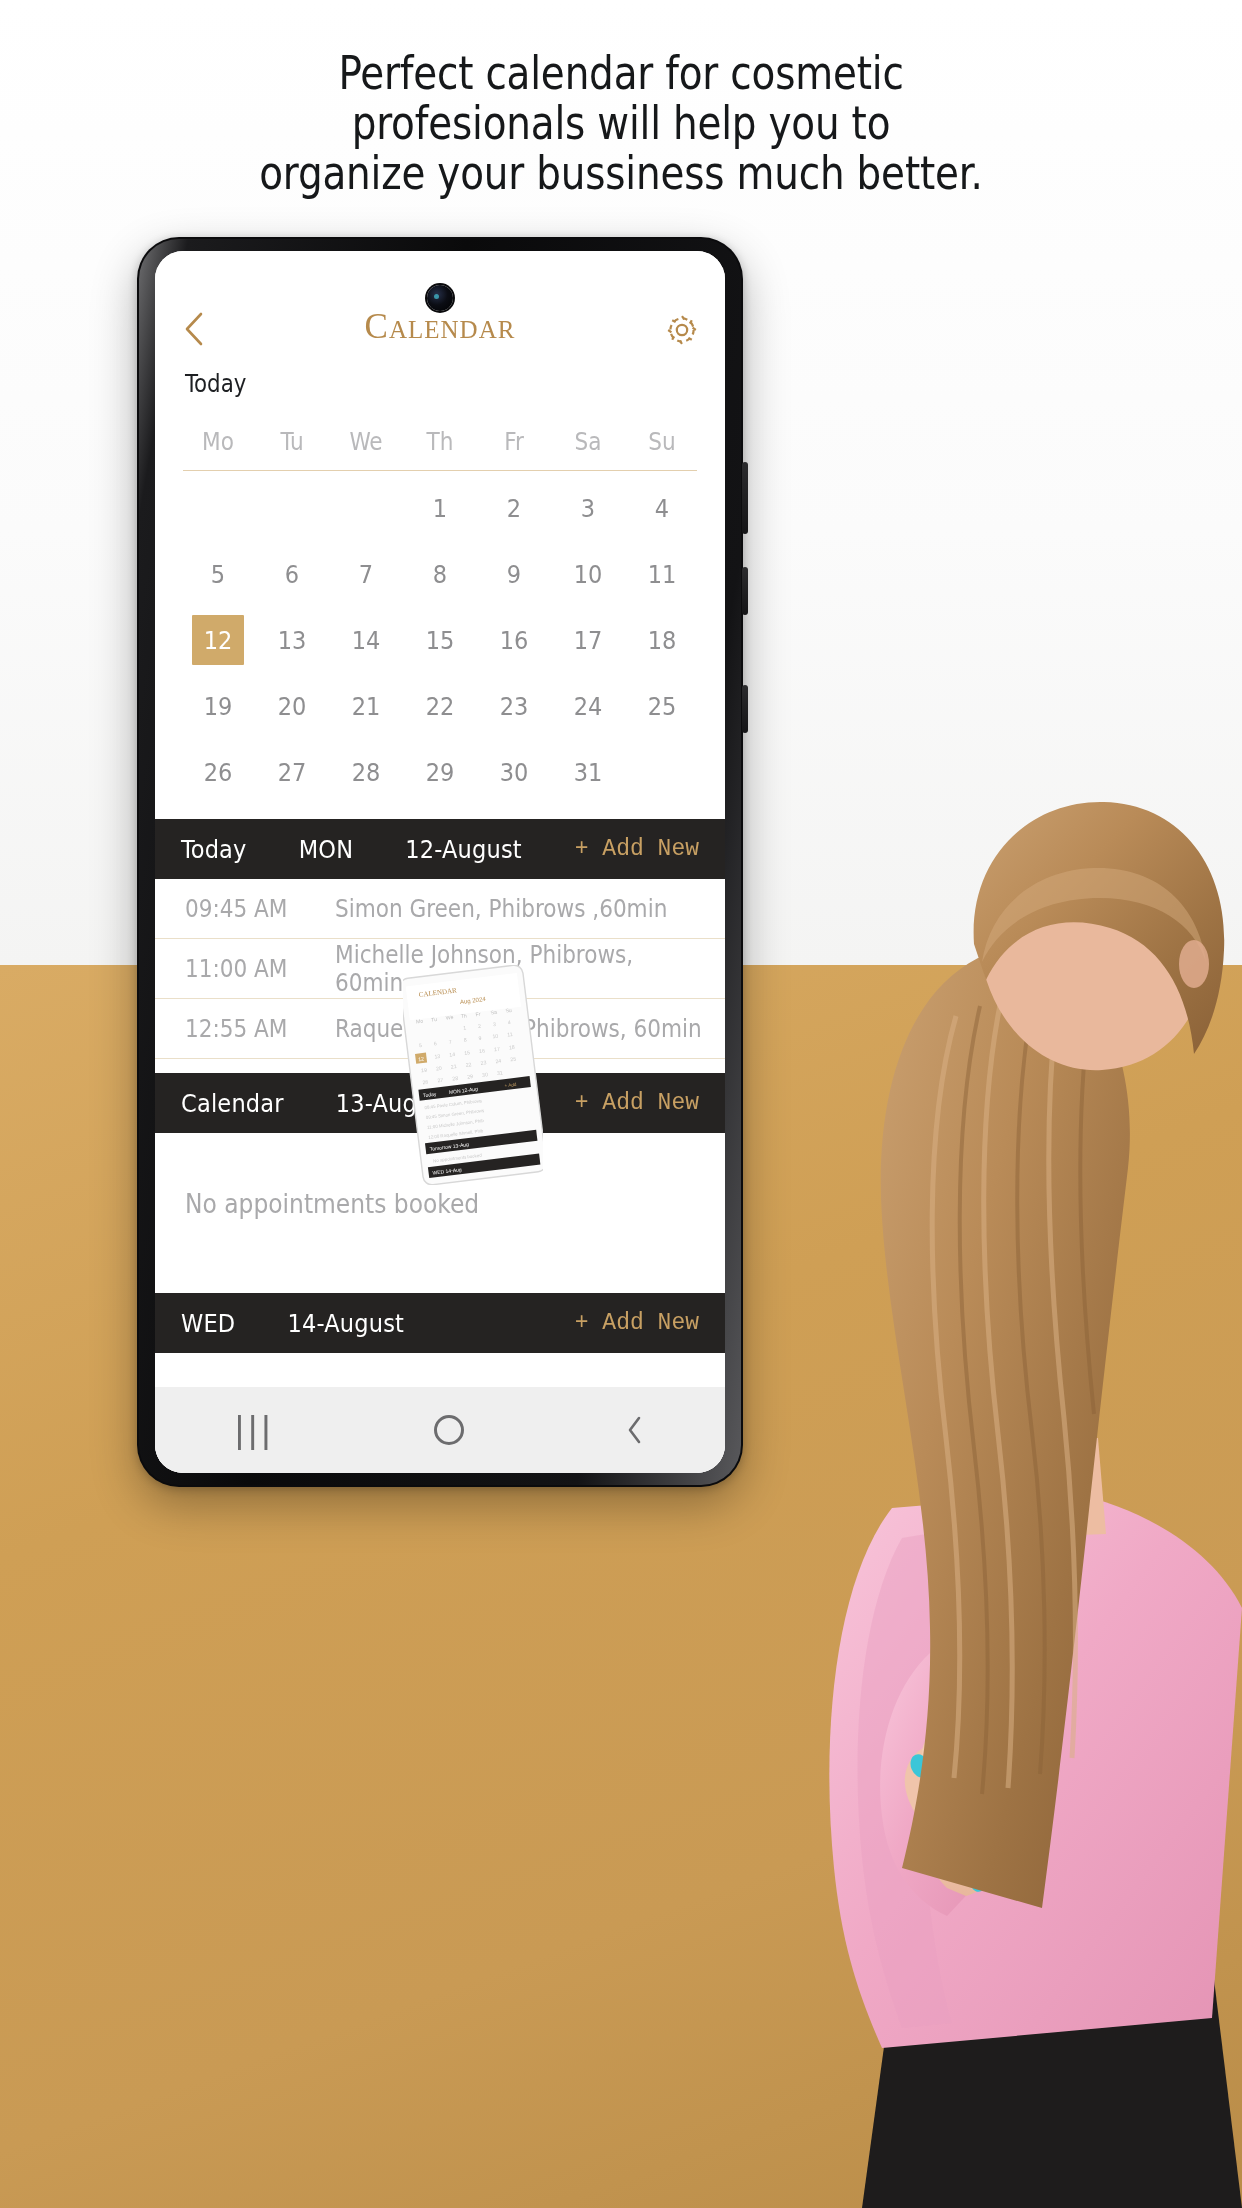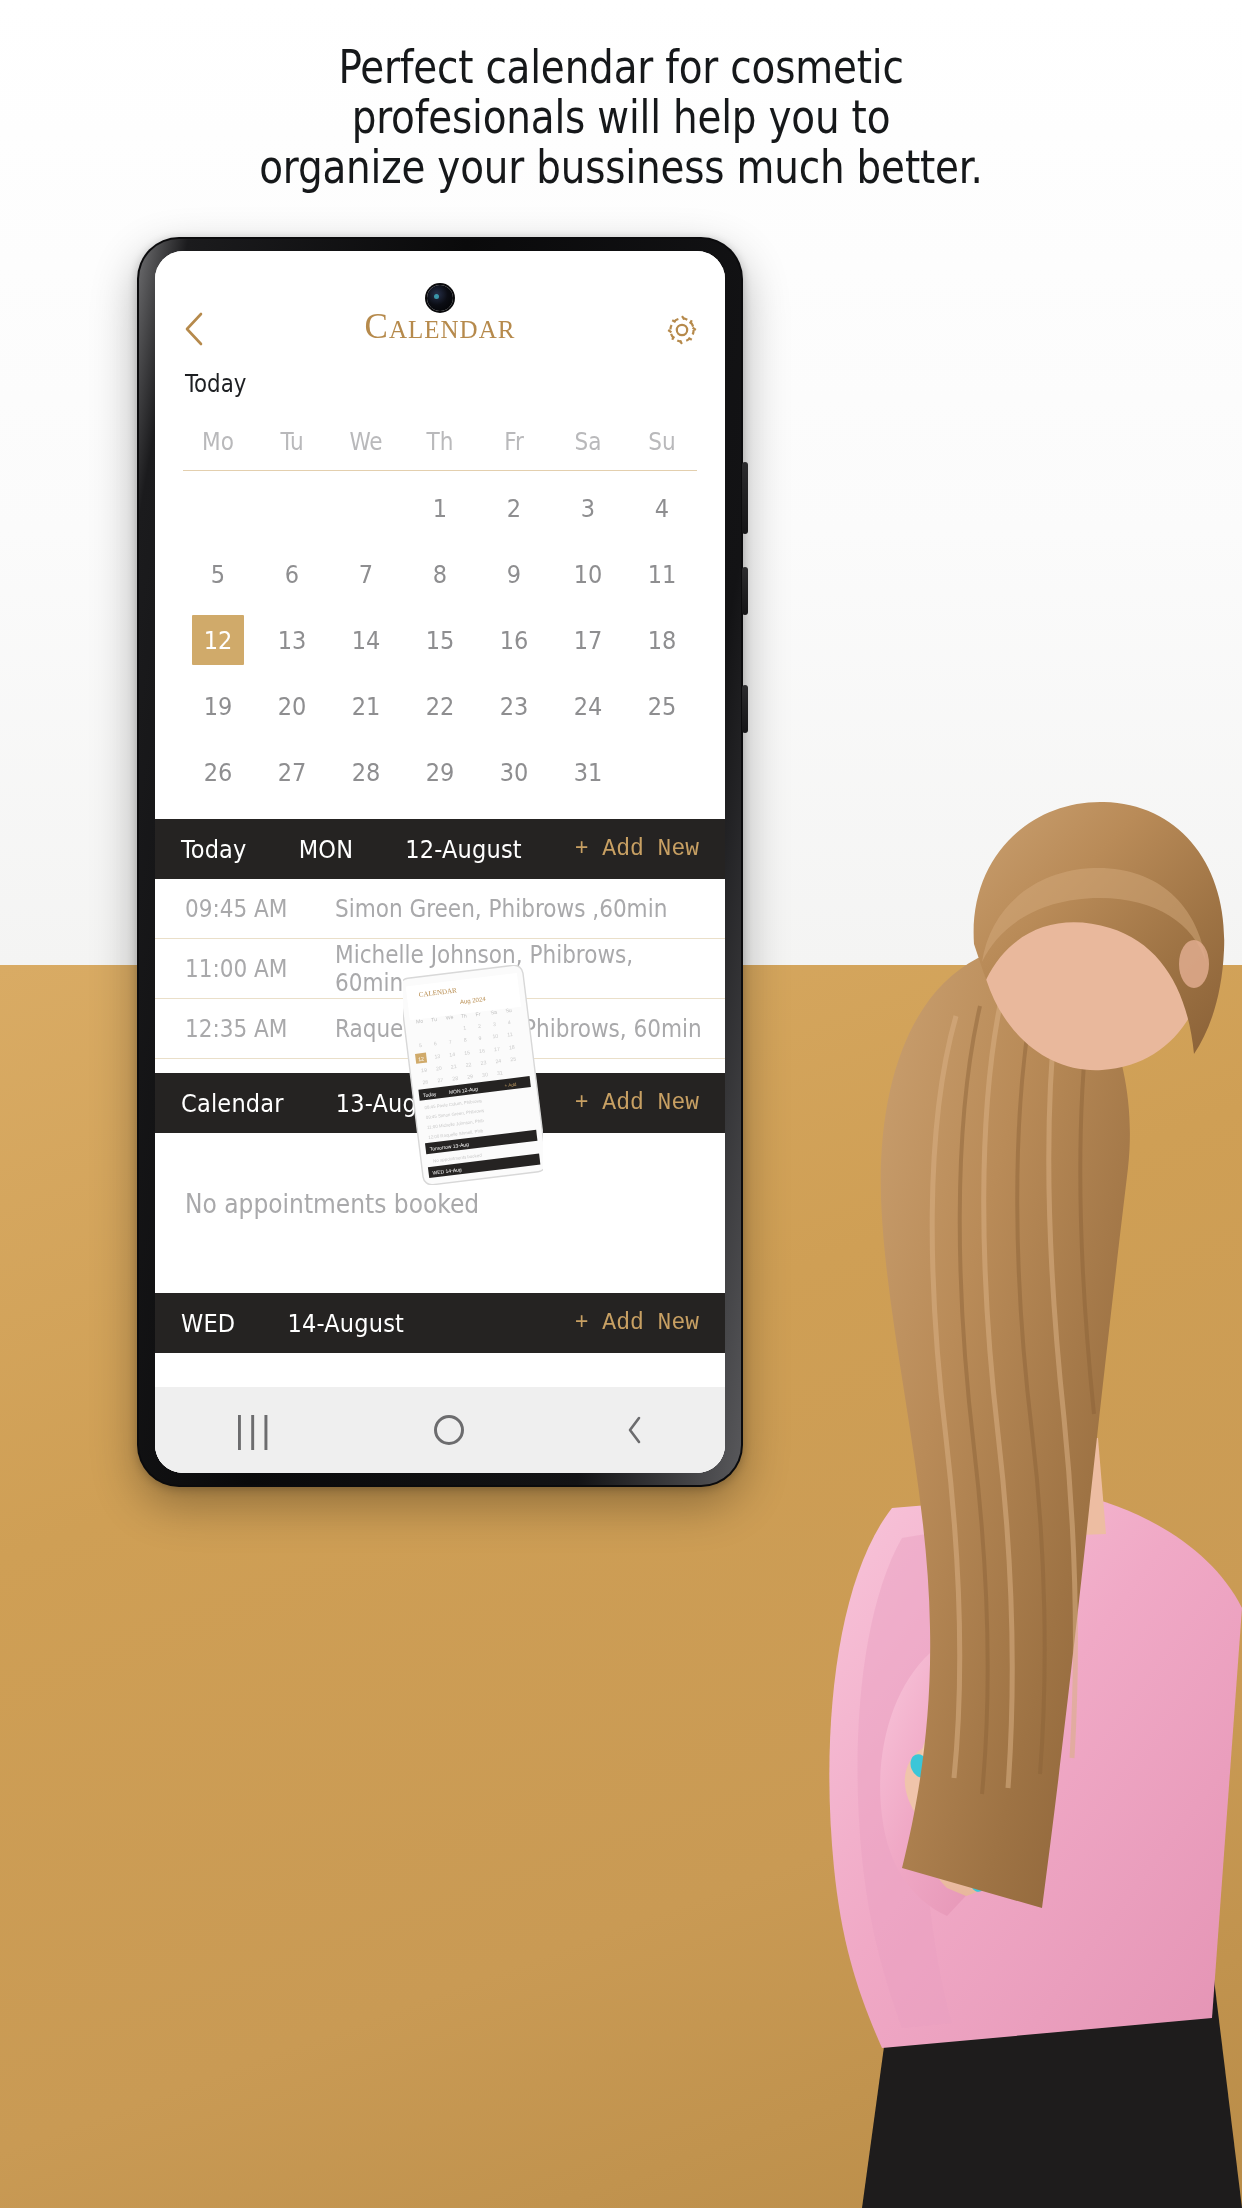--- a/index.html
+++ b/index.html
@@ -17,21 +17,21 @@
     position:absolute; left:0; top:0; width:100%; height:965px;
     background:linear-gradient(180deg,#ffffff 0%,#fbfbfb 55%,#f4f4f3 100%);
   }
   .bg-bottom-left {
     position:absolute; left:0; top:965px; width:100%; height:1243px;
     background:linear-gradient(160deg,#d9ab64 0%,#cf9f55 35%,#c99a54 70%,#b98c48 100%);
   }
 
   
   #headline {
-    position:absolute; left:0; top:42px; width:1242px;
+    position:absolute; left:0; top:48px; width:1242px;
     text-align:center; z-index:40;
   }
   #headline div {
     font-size:47px; line-height:46px; color:#16181a;
     letter-spacing:-0.2px; font-weight:400;
     font-family:"DejaVu Sans Condensed","Liberation Sans", sans-serif;
     transform:scaleX(0.92); transform-origin:center;
     padding:2px 0;
   }
 
@@ -273,21 +273,21 @@
         </div>
         <div class="appt">
           <span class="t">09:45 AM</span>
           <span class="d">Simon Green, Phibrows ,60min</span>
         </div>
         <div class="appt">
           <span class="t">11:00 AM</span>
           <span class="d">Michelle Johnson, Phibrows, 60min</span>
         </div>
         <div class="appt">
-          <span class="t">12:35 AM</span>
+          <span class="t">12:55 AM</span>
           <span class="d">Raquelle Shmell, Phibrows, 60min</span>
         </div>
         <div class="agenda-bar">
           <span class="lbl">Calendar</span>
           <span class="lbl g2">13-August</span>
           <span class="add">+ Add New</span>
         </div>
         <div class="empty-note">No appointments booked</div>
         <div class="agenda-bar">
           <span class="lbl">WED</span>

